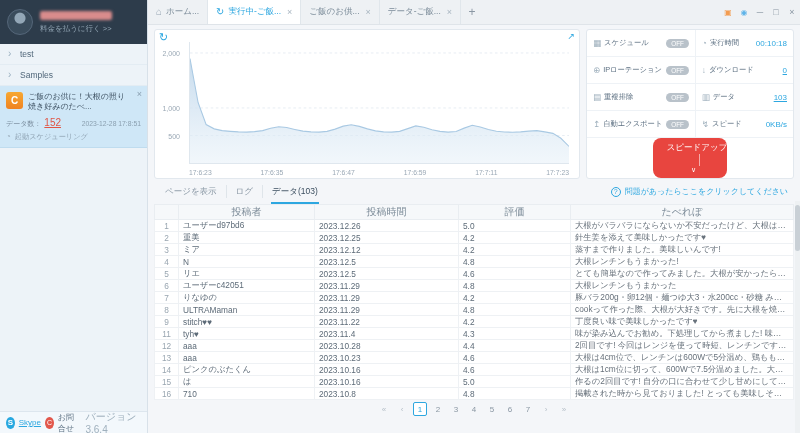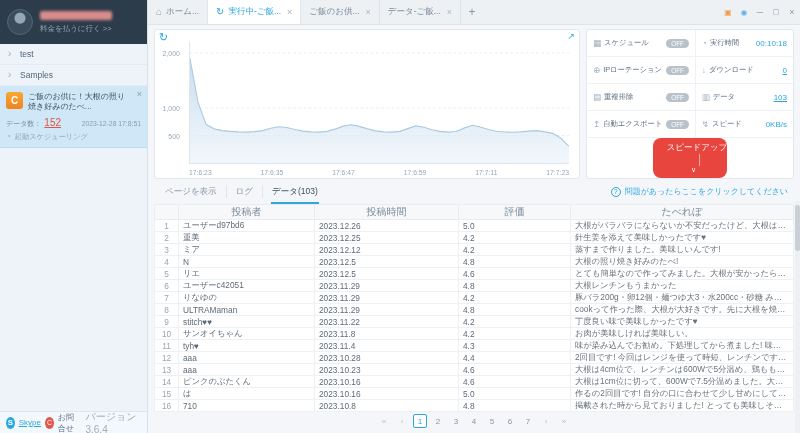--- a/index.html
+++ b/index.html
@@ -331,21 +331,21 @@
               <td class="col-poster">ミア</td>
               <td class="col-time">2023.12.12</td>
               <td class="col-rating">4.2</td>
               <td class="col-comment">蒸すまで作りました。美味しいんです!</td>
             </tr>
             <tr>
               <td class="col-n">4</td>
               <td class="col-poster">N</td>
               <td class="col-time">2023.12.5</td>
               <td class="col-rating">4.8</td>
-              <td class="col-comment">大根の照り焼き好みのたべ!</td>
+              <td class="col-comment">大根レンチンもうまかった!</td>
             </tr>
             <tr>
               <td class="col-n">5</td>
               <td class="col-poster">リエ</td>
               <td class="col-time">2023.12.5</td>
               <td class="col-rating">4.6</td>
               <td class="col-comment">とても簡単なので作ってみました。大根が安かったら是非また作りたいです</td>
             </tr>
             <tr>
               <td class="col-n">6</td>
@@ -367,27 +367,20 @@
               <td class="col-time">2023.11.29</td>
               <td class="col-rating">4.8</td>
               <td class="col-comment">cookって作った際、大根が大好きです。先に大根を焼き色がつくまで焼きました</td>
             </tr>
             <tr>
               <td class="col-n">9</td>
               <td class="col-poster">stitch♥♥</td>
               <td class="col-time">2023.11.22</td>
               <td class="col-rating">4.2</td>
               <td class="col-comment">丁度良い味で美味しかったです♥</td>
-            </tr>
-            <tr>
-              <td class="col-n">10</td>
-              <td class="col-poster">サンオイちゃん</td>
-              <td class="col-time">2023.11.8</td>
-              <td class="col-rating">4.2</td>
-              <td class="col-comment">お肉が美味しければ美味しい。</td>
             </tr>
             <tr>
               <td class="col-n">11</td>
               <td class="col-poster">tyh♥</td>
               <td class="col-time">2023.11.4</td>
               <td class="col-rating">4.3</td>
               <td class="col-comment">味が染み込んでお勧め。下処理してから煮ました! 味しみしみ!</td>
             </tr>
             <tr>
               <td class="col-n">12</td>

